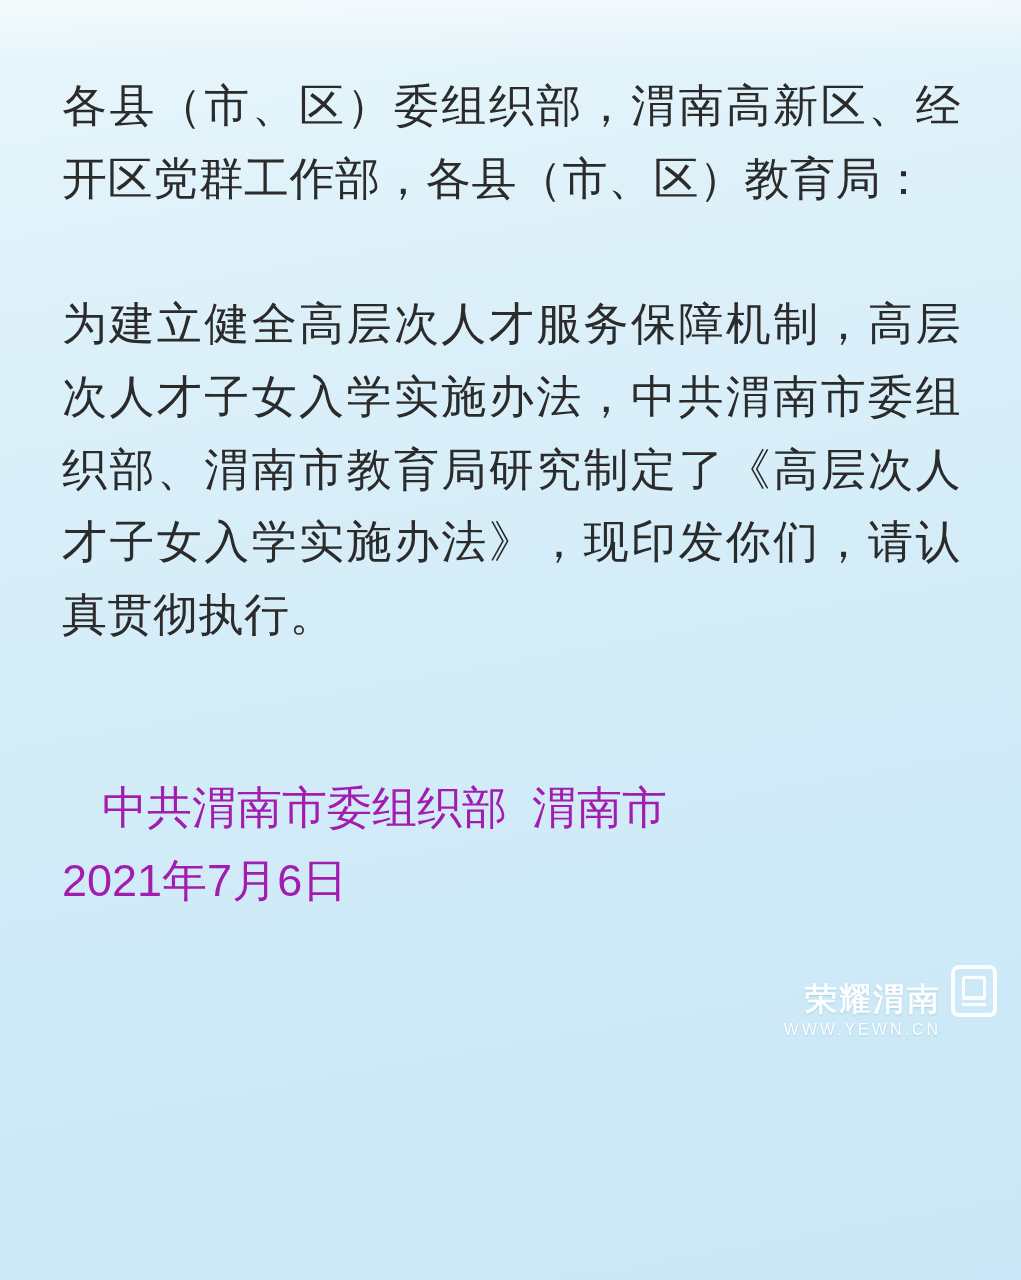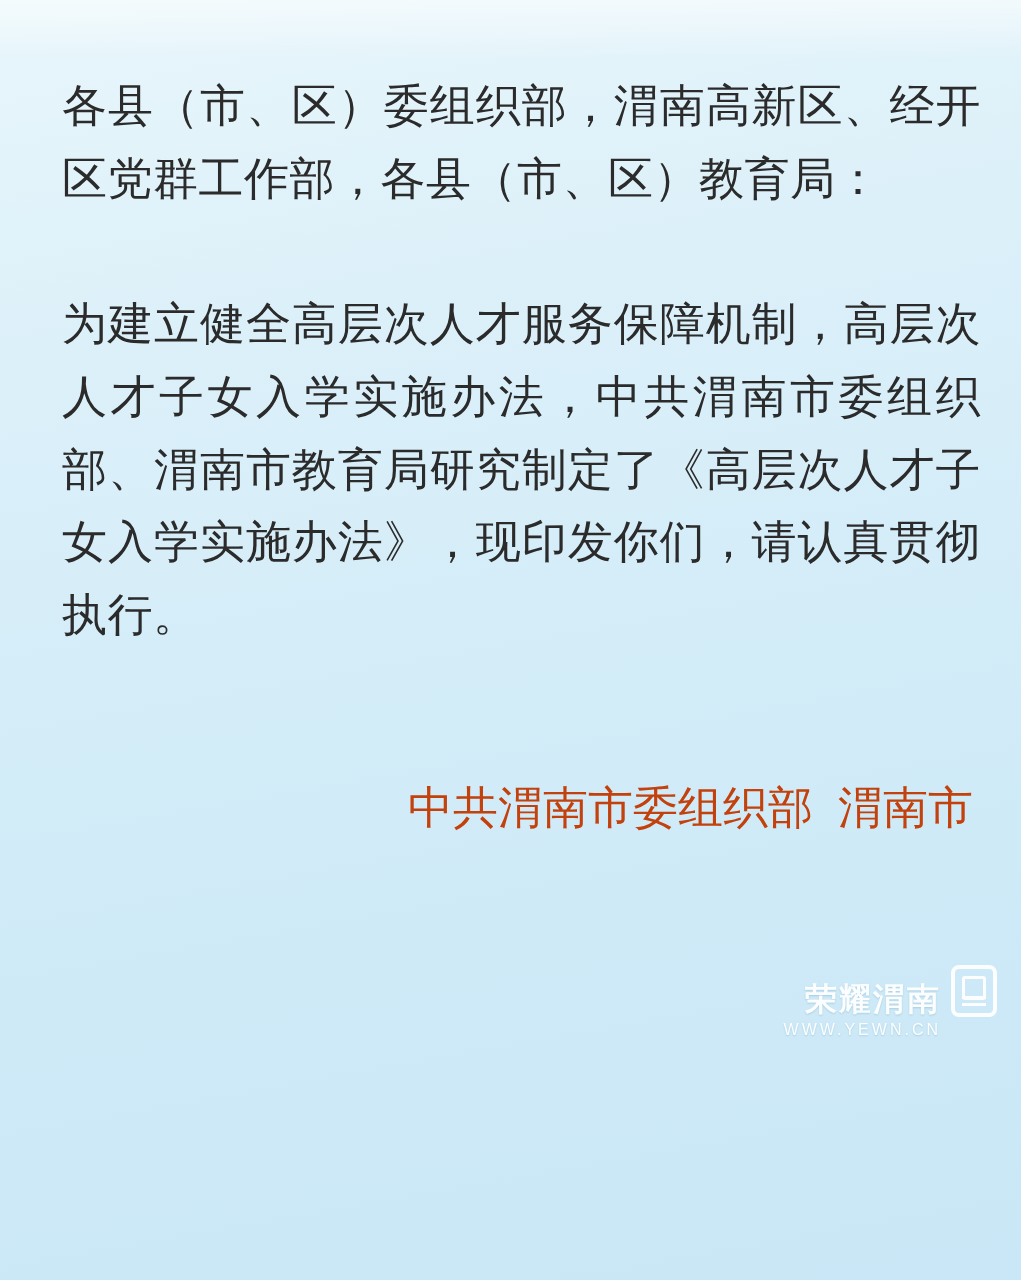--- a/index.html
+++ b/index.html
@@ -11,44 +11,43 @@
     height: 1280px;
     font-family: "Liberation Sans", sans-serif;
     background: linear-gradient(170deg, #e8f6fb 0%, #dcf0f9 25%, #d2ecf8 55%, #cde9f7 80%, #c9e7f6 100%);
     overflow: hidden;
   }
   .page {
     position: relative;
     width: 1021px;
     height: 1061px;
     box-sizing: border-box;
-    padding: 70px 40px 0 62px;
+    padding: 70px 60px 0 62px;
   }
   .doc-body {
     color: #2b2b2b;
     font-size: 45px;
     line-height: 1.62;
     letter-spacing: 0.5px;
     text-align: justify;
     text-justify: inter-ideograph;
   }
   .para {
     margin: 0;
     text-align: justify;
     text-justify: inter-ideograph;
   }
   .para-gap {
     height: 72px;
   }
   .signature {
     margin-top: 120px;
-    color: #c2410c;
+    color: #a21caf;
     font-size: 45px;
     line-height: 1.62;
-    text-align: right;
     padding-right: 8px;
   }
   .sig-line {
     display: block;
     white-space: pre;
   }
   .sig-org {
     padding-left: 40px;
   }
   .watermark {
@@ -126,20 +125,21 @@
   <div class="top-fade"></div>
 
   <div class="doc-body">
     <p class="para">各县（市、区）委组织部，渭南高新区、经开区党群工作部，各县（市、区）教育局：</p>
     <div class="para-gap"></div>
     <p class="para">为建立健全高层次人才服务保障机制，高层次人才子女入学实施办法，中共渭南市委组织部、渭南市教育局研究制定了《高层次人才子女入学实施办法》，现印发你们，请认真贯彻执行。</p>
   </div>
 
   <div class="signature">
     <span class="sig-line sig-org">中共渭南市委组织部  渭南市</span>
+    <span class="sig-line">2021年7月6日</span>
   </div>
 
   <div class="watermark">
     <div class="wm-text">
       <span class="wm-title">荣耀渭南</span>
       <span class="wm-sub">WWW.YEWN.CN</span>
     </div>
     <div class="wm-logo"></div>
   </div>
 </div>

